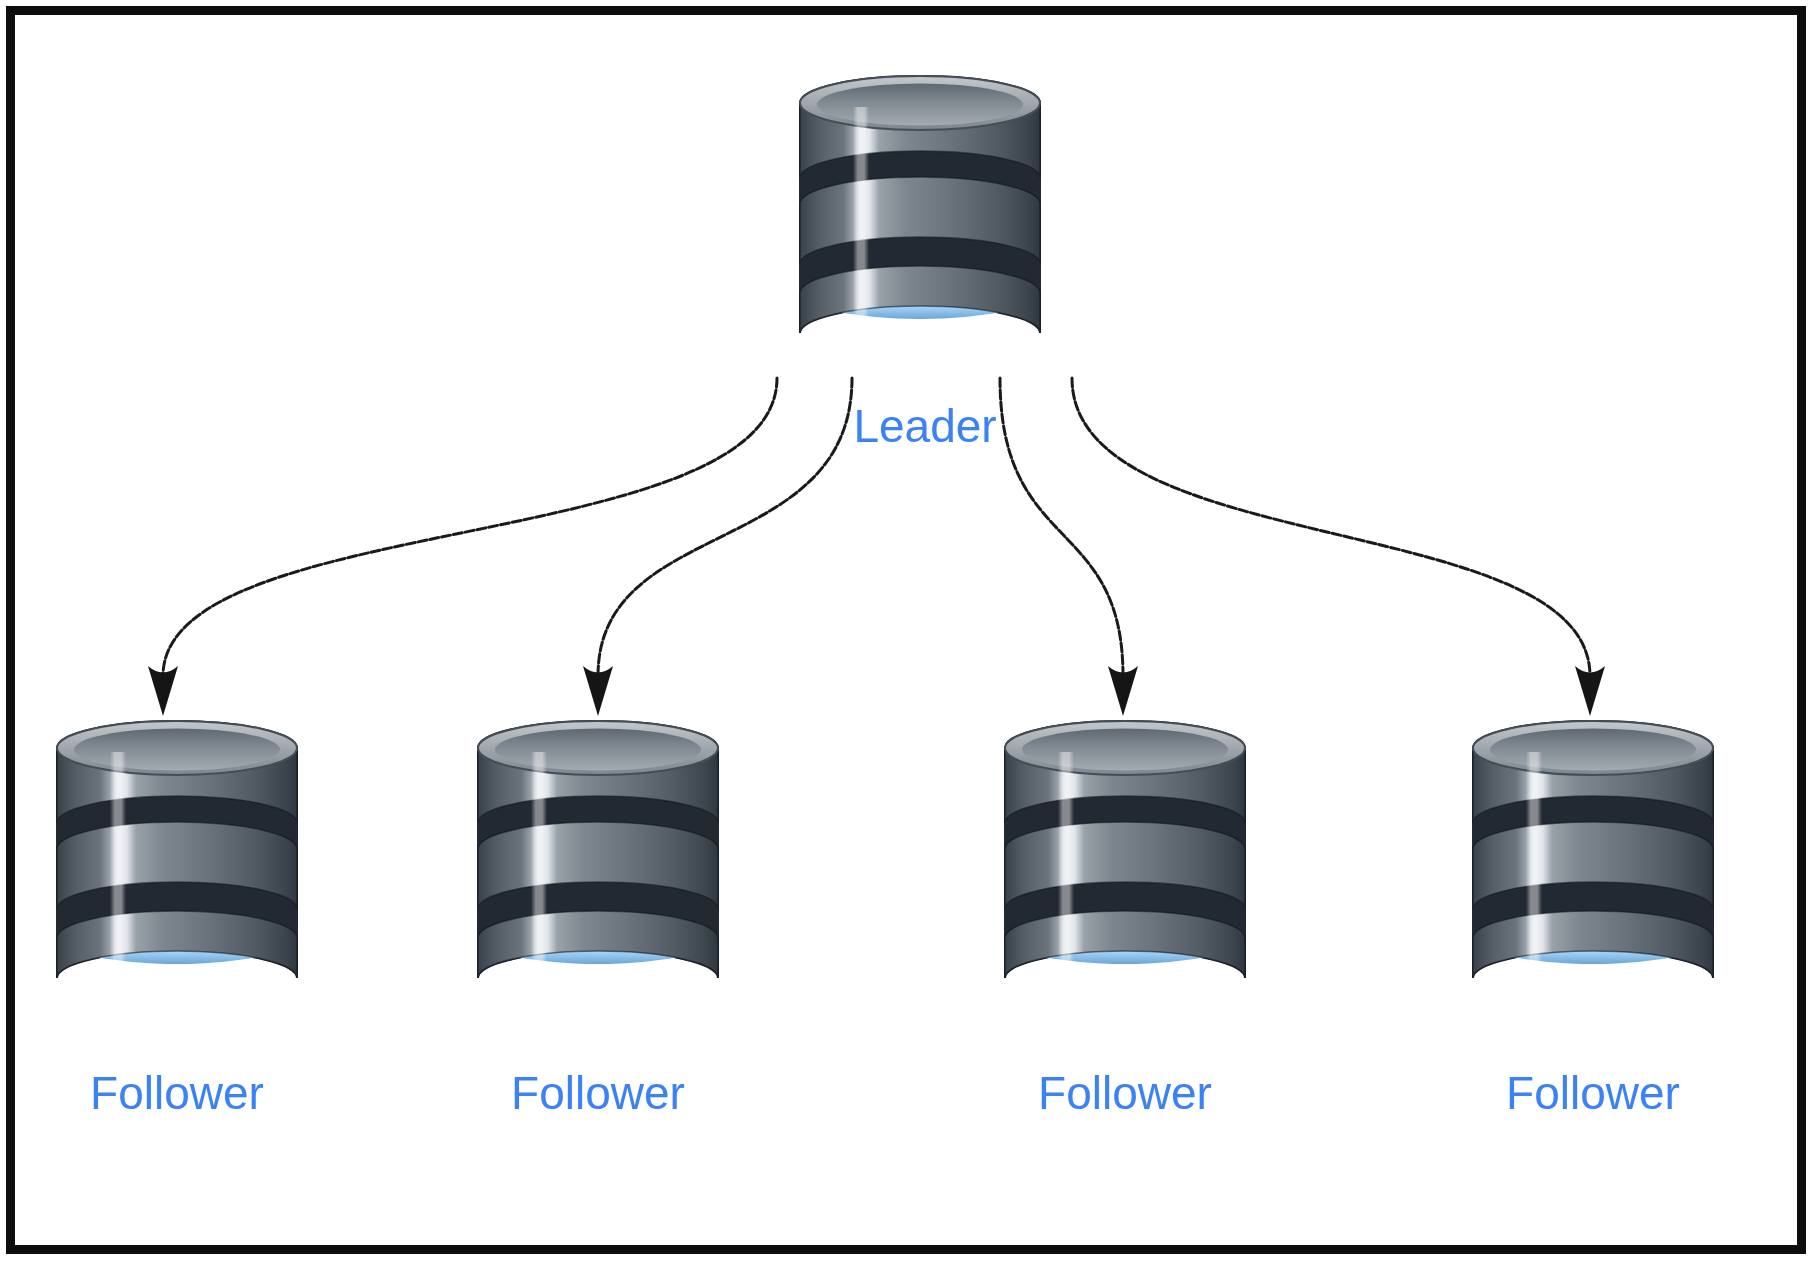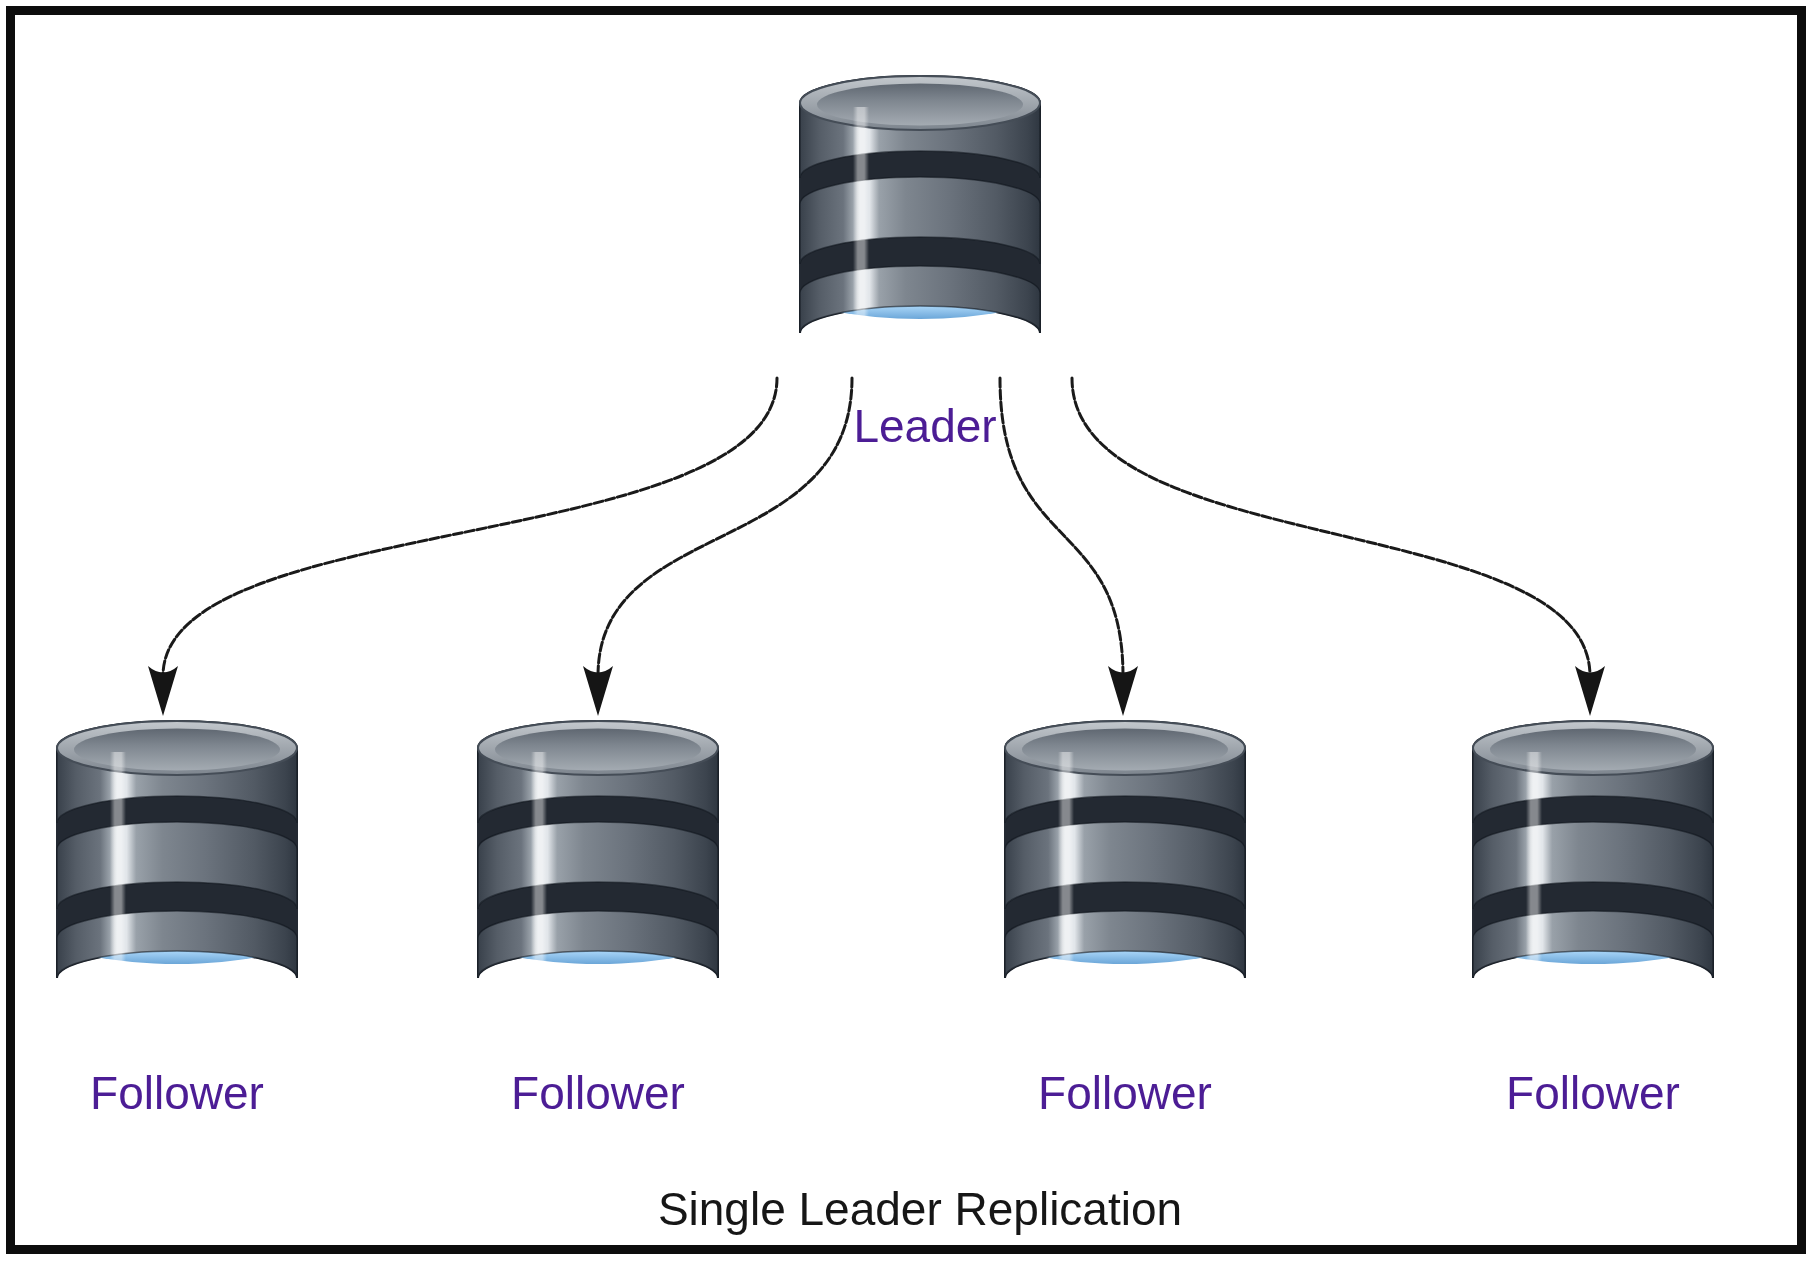--- a/index.html
+++ b/index.html
@@ -4,21 +4,21 @@
 <style>
   html,body{margin:0;padding:0;background:#ffffff;}
   .stage{position:relative;width:1814px;height:1262px;background:#ffffff;overflow:hidden;
          font-family:"Liberation Sans","DejaVu Sans",sans-serif;}
   .frame{position:absolute;left:6px;top:6px;width:1800px;height:1248px;
          border:9px solid #0d0d0d;box-sizing:border-box;background:#ffffff;}
   .arrow-layer{position:absolute;left:0;top:0;width:1814px;height:1262px;}
   .node{position:absolute;width:246px;}
   .node svg.dbicon{display:block;width:246px;height:290px;}
   .label{position:absolute;transform:translateX(-50%);white-space:nowrap;
-         font-size:46px;line-height:1.1;color:#4c1d95;text-align:right;}
+         font-size:46px;line-height:1.1;color:#3b82f6;text-align:right;}
   .leader-label{left:925px;top:401px;}
   .follower-label{top:1040px;margin-top:28px;}
   .diagram-title{position:absolute;left:920px;top:1184px;transform:translateX(-50%);
          white-space:nowrap;font-size:46px;line-height:1.1;color:#161616;}
   .defs-holder{position:absolute;width:0;height:0;overflow:hidden;}
   .curve{fill:none;stroke:#1a1a1a;stroke-width:3;stroke-dasharray:9 3;stroke-linecap:round;}
   .head{fill:#151515;stroke:none;}
 </style>
 </head>
 <body>
@@ -134,15 +134,14 @@
   </div>
   <div class="label follower-label" style="left:1125px;">Follower</div>
 
   <div class="node" style="left:1470px;top:720px;">
     <svg class="dbicon" viewBox="0 0 246 290">
       <use href="#db-icon"></use>
     </svg>
   </div>
   <div class="label follower-label" style="left:1593px;">Follower</div>
 
-  <div class="diagram-title">Single Leader Replication</div>
 
 </div>
 
 </body></html>

